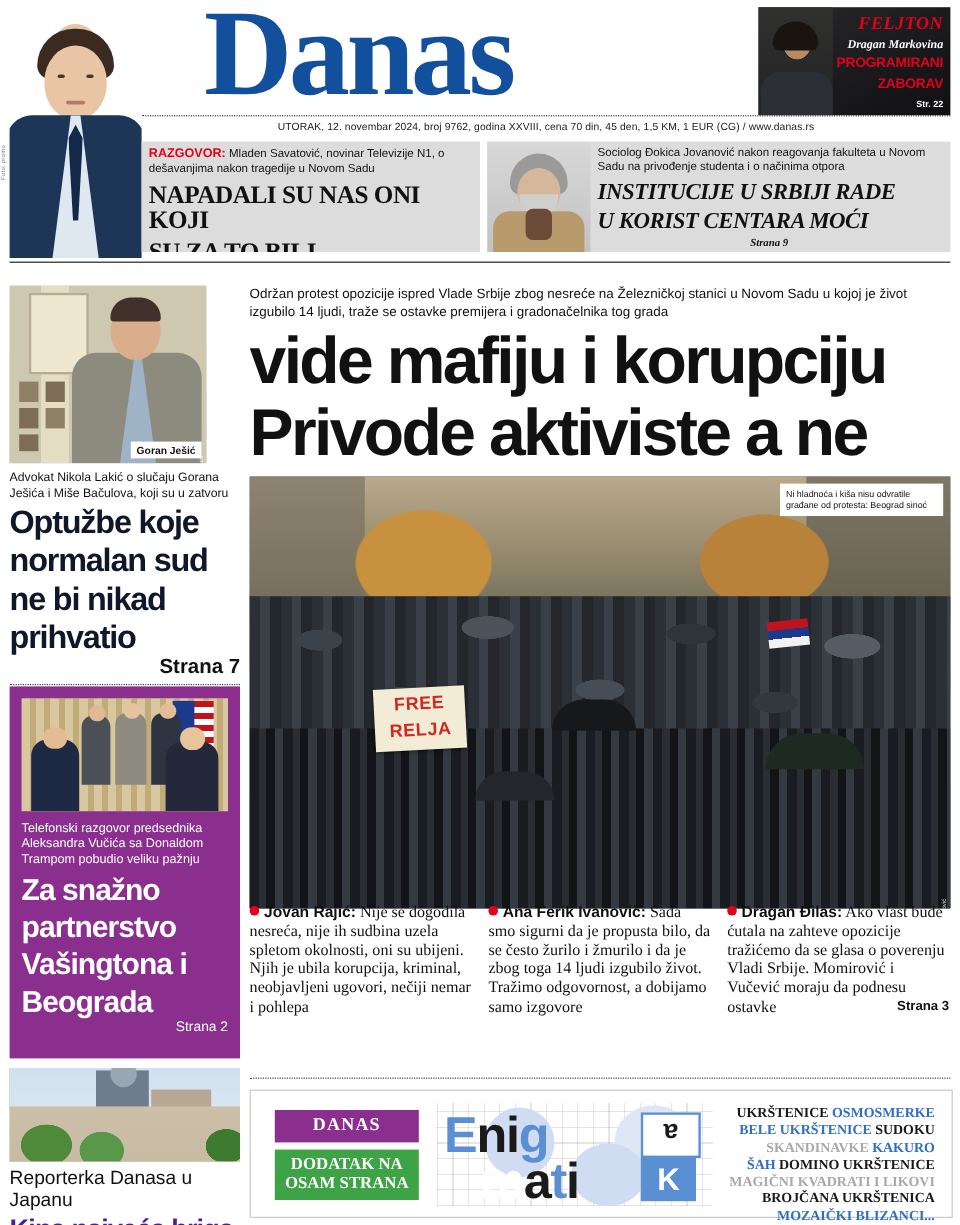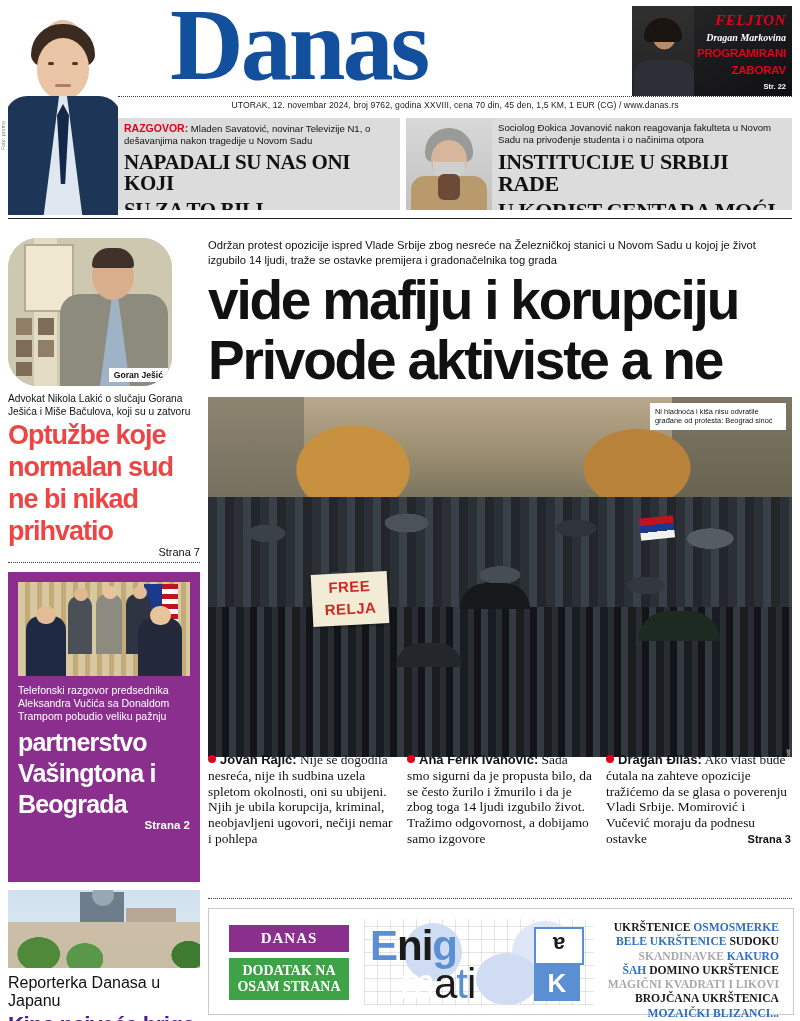--- a/index.html
+++ b/index.html
@@ -87,35 +87,34 @@
 
   .teaser-text{position:absolute;top:4px;right:6px;}
   .teaser-a .teaser-text{left:6px;right:6px;}
   .teaser-b .teaser-text{left:92px;right:8px;}
   .t-kicker{font-size:9.6px;line-height:1.23;color:#111;}
   .t-kicker .lead{color:#E3001B;font-weight:700;font-size:10.5px;}
   .t-head{
     font-family:"Liberation Serif",serif;font-weight:700;
     font-size:21px;line-height:1.02;color:#111;margin-top:5px;letter-spacing:-.4px;
   }
-  .teaser-b .t-head{font-size:22px;}
+  .teaser-b .t-head{font-size:19px;font-style:italic;}
   .t-page{
     font-family:"Liberation Serif",serif;font-style:italic;font-weight:700;
     font-size:9px;text-align:center;margin-top:3px;color:#111;
   }
 
   
   .rule-top{position:absolute;left:8px;top:218px;width:784px;border-top:1.5px solid #222;}
 
   
   .leftcol{position:absolute;left:8px;top:238px;width:192px;}
   .ji-photo{
     position:relative;width:164px;height:148px;overflow:hidden;
     background:linear-gradient(#cfc7ae,#b9b09a);
-    border-radius:30px;
   }
   .ji-photo .wall{position:absolute;inset:0;background:
     linear-gradient(90deg,#cfc8b0 0 16%, #e4dcc3 16% 30%, #cfc8b0 30% 100%);}
   .ji-photo .win{position:absolute;left:16px;top:6px;width:46px;height:64px;background:#efe7cf;border:2px solid #b5ac92;}
   .ji-photo .frames{position:absolute;left:8px;top:80px;width:62px;height:58px;
     background:
       linear-gradient(#8f7f66,#8f7f66) 0 0/16px 17px no-repeat,
       linear-gradient(#7d6d56,#7d6d56) 22px 0/16px 17px no-repeat,
       linear-gradient(#8f7f66,#8f7f66) 44px 0/16px 17px no-repeat,
       linear-gradient(#7d6d56,#7d6d56) 0 22px/16px 17px no-repeat,
@@ -129,23 +128,23 @@
     position:absolute;right:4px;bottom:4px;background:#fff;
     font-size:8.6px;font-weight:700;padding:2px 5px;color:#111;
   }
   .ji-credit{
     position:absolute;right:1px;bottom:6px;font-size:5px;color:#efefef;
     transform:rotate(-90deg);transform-origin:right bottom;white-space:nowrap;
   }
   .l-kicker{font-size:10.2px;line-height:1.24;margin-top:7px;color:#111;}
   .l-head{
     font-family:"Liberation Sans",sans-serif;font-weight:700;
-    font-size:27px;line-height:1.03;letter-spacing:-1px;margin-top:4px;color:#ef4444;
-  }
-  .l-page{font-weight:400;font-size:11px;text-align:right;margin-top:1px;}
+    font-size:27px;line-height:1.03;letter-spacing:-1px;margin-top:4px;color:#0f172a;
+  }
+  .l-page{font-weight:700;font-size:17px;text-align:right;margin-top:1px;}
   .dot-rule{border-top:1.6px dotted #444;margin-top:4px;}
 
   
   .purplebox{
     position:absolute;left:8px;top:572px;width:192px;height:310px;
     background:#8B2F8F;color:#fff;overflow:hidden;
   }
   .pb-photo{position:relative;margin:10px 10px 0 10px;height:94px;overflow:hidden;background:#d9cba6;}
   .pb-photo .drape{position:absolute;inset:0;background:repeating-linear-gradient(90deg,#d8c89f 0 7px,#c2ab78 7px 12px);}
   .pb-photo .flag{position:absolute;right:12px;top:2px;width:34px;height:74px;background:
@@ -156,21 +155,21 @@
   .pb-photo .p2{position:absolute;left:120px;top:36px;width:44px;height:58px;background:#23283a;border-radius:14px 14px 0 0;}
   .pb-photo .p2h{position:absolute;left:132px;top:24px;width:21px;height:19px;border-radius:10px;background:#e8c49a;}
   .pb-photo .b1{position:absolute;left:50px;top:14px;width:24px;height:58px;background:#4a4f58;border-radius:10px 10px 0 0;}
   .pb-photo .b1h{position:absolute;left:56px;top:6px;width:14px;height:13px;border-radius:7px;background:#e0b892;}
   .pb-photo .b2{position:absolute;left:78px;top:12px;width:26px;height:60px;background:#8d8b80;border-radius:10px 10px 0 0;}
   .pb-photo .b2h{position:absolute;left:85px;top:4px;width:14px;height:13px;border-radius:7px;background:#e6c39c;}
   .pb-photo .b3{position:absolute;left:108px;top:12px;width:25px;height:60px;background:#2e3442;border-radius:10px 10px 0 0;}
   .pb-photo .b3h{position:absolute;left:115px;top:4px;width:14px;height:13px;border-radius:7px;background:#e2bd96;}
   .pb-kicker{font-size:10.5px;line-height:1.26;margin:8px 10px 0 10px;color:#fff;}
   .pb-head{font-weight:700;font-size:25px;line-height:1.04;letter-spacing:-.8px;margin:5px 10px 0 10px;color:#fff;}
-  .pb-page{font-weight:700;font-size:11.5px;text-align:right;margin:2px 10px 0 0;color:#fff;}
+  .pb-page{font-weight:400;font-size:11.5px;text-align:right;margin:2px 10px 0 0;color:#fff;}
 
   
   .japanbox{position:absolute;left:8px;top:890px;width:192px;}
   .jp-photo{position:relative;width:192px;height:78px;overflow:hidden;background:#7fae59;}
   .jp-photo .sky{position:absolute;inset:0;background:linear-gradient(#cfe0ee,#e5eef5);}
   .jp-photo .tower{position:absolute;left:72px;top:2px;width:44px;height:42px;background:#6d7d8c;}
   .jp-photo .dome{position:absolute;left:84px;top:-6px;width:22px;height:22px;border-radius:50%;background:#98a7b3;}
   .jp-photo .ruin{position:absolute;left:118px;top:18px;width:50px;height:40px;background:#b7a794;}
   .jp-photo .trees{position:absolute;left:0;bottom:0;width:192px;height:46px;background:
       radial-gradient(ellipse 30px 24px at 16% 70%, #4e8a3a 0 70%, rgba(0,0,0,0) 72%),
@@ -264,21 +263,21 @@
     background:
       repeating-linear-gradient(90deg, rgba(0,0,0,.10) 0 1px, rgba(0,0,0,0) 1px 13px),
       repeating-linear-gradient(0deg, rgba(0,0,0,.10) 0 1px, rgba(0,0,0,0) 1px 13px),
       #ffffff;
     overflow:hidden;
   }
   .enig-logo .blob1{position:absolute;left:40px;top:4px;width:58px;height:58px;border-radius:50%;background:#cfdcf2;}
   .enig-logo .blob2{position:absolute;left:112px;top:34px;width:62px;height:52px;border-radius:50%;background:#cfdcf2;}
   .enig-logo .blob3{position:absolute;left:148px;top:2px;width:66px;height:62px;border-radius:50%;background:#dfe7f6;}
   .enig-word1{position:absolute;left:6px;top:6px;font-weight:700;font-size:42px;letter-spacing:-1px;line-height:1;}
-  .enig-word2{position:absolute;left:36px;top:44px;font-weight:400;font-size:42px;letter-spacing:-1px;line-height:1;}
+  .enig-word2{position:absolute;left:36px;top:44px;font-weight:700;font-size:42px;letter-spacing:-1px;line-height:1;}
   .ltr-b{color:#5b8fd4;} .ltr-k{color:#1a1a1a;} .ltr-w{color:#ffffff;}
   .enig-kbox{position:absolute;right:14px;top:8px;width:46px;height:74px;}
   .enig-kbox .ktop{position:absolute;left:0;top:0;width:46px;height:34px;background:#fff;border:2px solid #5b8fd4;}
   .enig-kbox .ktop span{display:block;text-align:center;font-weight:700;font-size:22px;line-height:30px;color:#1a1a1a;transform:rotate(180deg);}
   .enig-kbox .kbot{position:absolute;left:0;top:38px;width:46px;height:36px;background:#5b8fd4;}
   .enig-kbox .kbot span{display:block;text-align:center;font-weight:700;font-size:26px;line-height:36px;color:#fff;}
   .enig-list{
     position:absolute;right:14px;top:12px;width:200px;text-align:right;
     font-family:"Liberation Serif",serif;font-weight:700;font-size:11.6px;line-height:1.23;
   }
@@ -387,20 +386,21 @@
       <div class="b2h"></div>
       <div class="b3"></div>
       <div class="b3h"></div>
       <div class="p1"></div>
       <div class="p1h"></div>
       <div class="p2"></div>
       <div class="p2h"></div>
     </div>
 
     <div class="pb-kicker">Telefonski razgovor predsednika Aleksandra Vučića sa Donaldom Trampom pobudio veliku pažnju</div>
+    <div class="pb-head">Za snažno</div>
     <div class="pb-head">partnerstvo</div>
     <div class="pb-head">Vašingtona i</div>
     <div class="pb-head">Beograda</div>
     <div class="pb-page">Strana 2</div>
   </div>
 
   <div class="japanbox">
     <div class="jp-photo">
       <div class="sky"></div>
       <div class="tower"></div>

